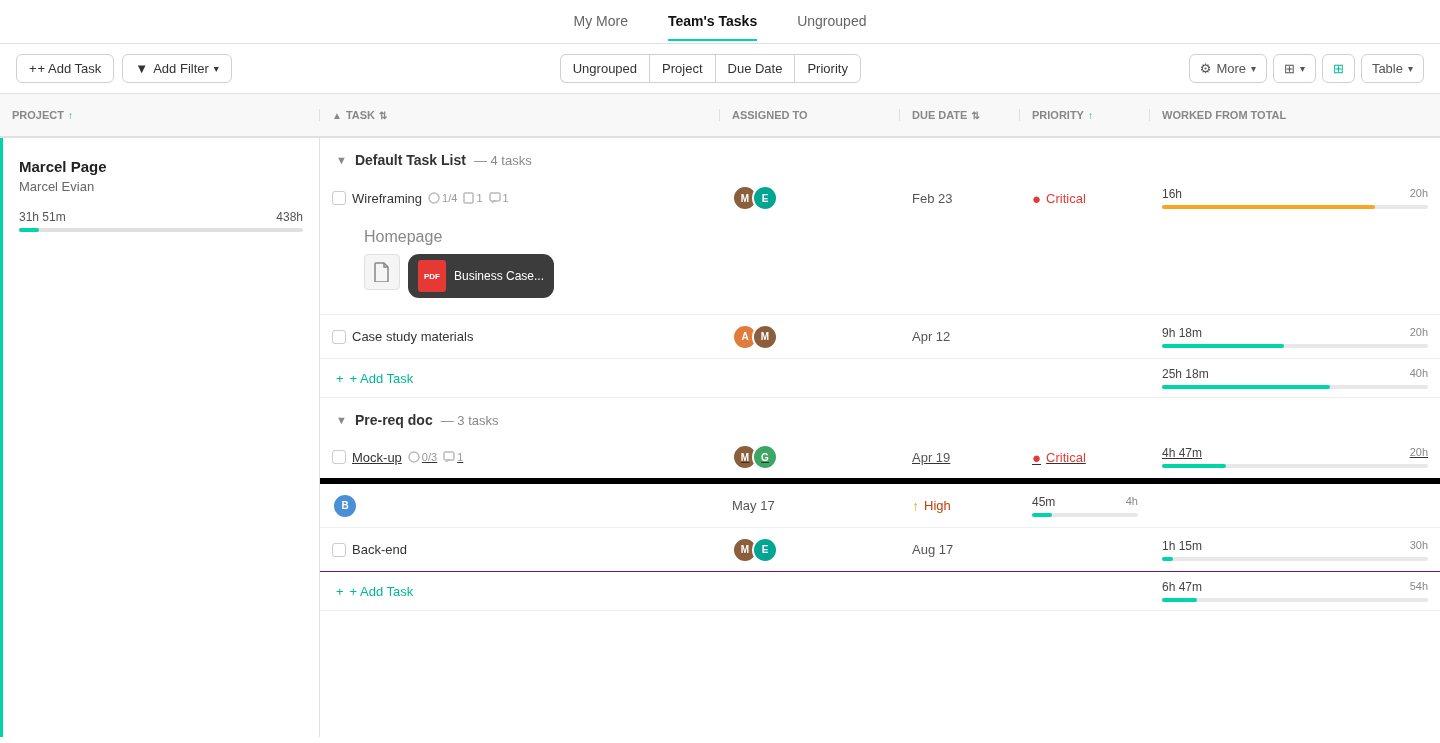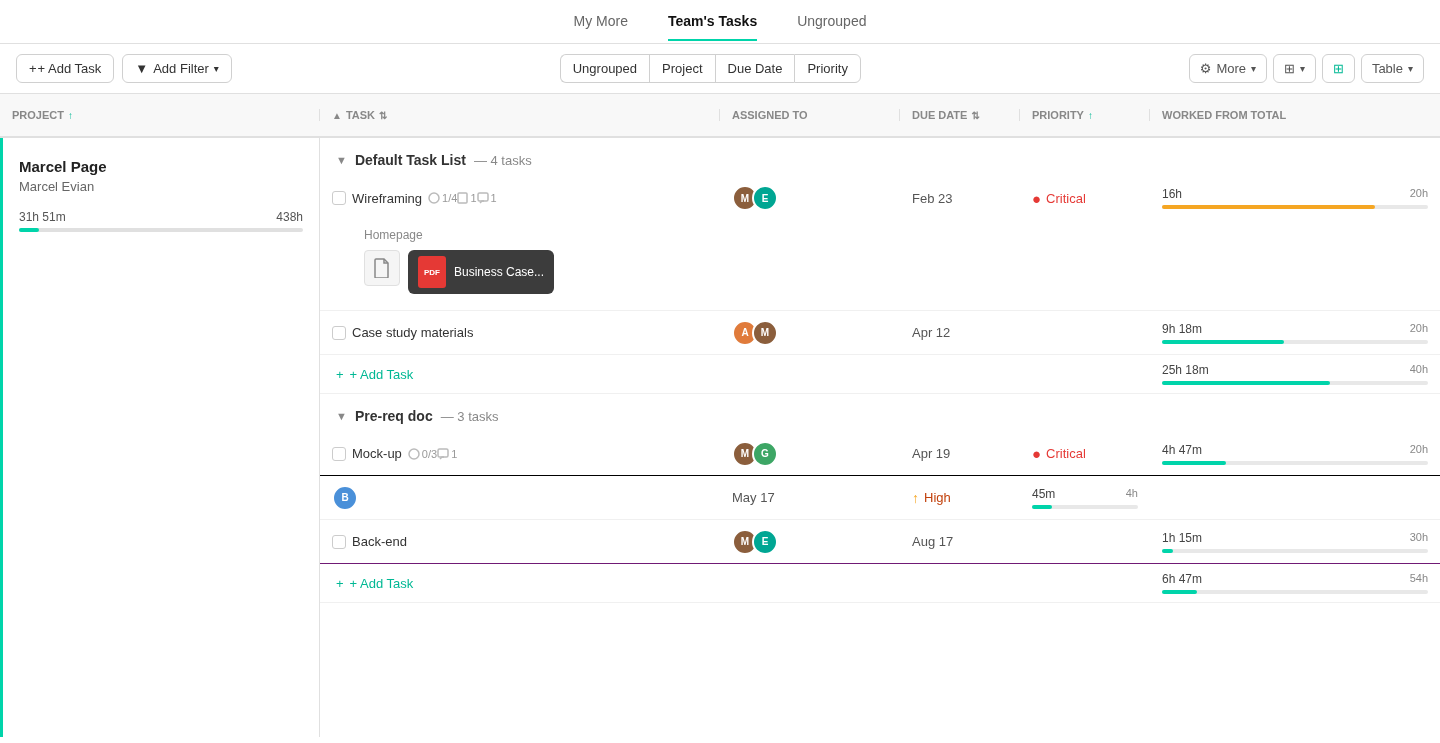--- a/index.html
+++ b/index.html
@@ -35,21 +35,21 @@
 
     
     .task-area { flex: 1; overflow-y: auto; background: #fff; }
 
     
     .section-header { display: flex; align-items: center; gap: 8px; padding: 14px 16px 8px; font-size: 14px; font-weight: 600; color: #333; }
     .chevron { color: #888; font-size: 11px; cursor: pointer; }
 
     .task-cell { padding: 8px 12px; display: flex; align-items: center; gap: 6px; }
     .task-name { font-size: 13px; color: #333; }
-    .task-meta { display: flex; align-items: center; color: #999; font-size: 11px; }
+    .task-meta { display: flex; gap: 6px; align-items: center; color: #999; font-size: 11px; }
     .task-meta span { display: flex; align-items: center; gap: 2px; }
 
     .checkbox { width: 14px; height: 14px; border: 1.5px solid #ccc; border-radius: 3px; flex-shrink: 0; cursor: pointer; }
 
     .avatars { display: flex; gap: -4px; }
     .avatar { width: 26px; height: 26px; border-radius: 50%; border: 2px solid #fff; margin-left: -6px; background: #ccc; display: flex; align-items: center; justify-content: center; font-size: 10px; font-weight: 600; color: #fff; }
     .avatar:first-child { margin-left: 0; }
     .avatar.brown { background: #8B5E3C; }
     .avatar.teal { background: #00a693; }
     .avatar.orange { background: #e07b3b; }
@@ -65,24 +65,24 @@
     .worked-label .worked-time { color: #444; font-size: 12px; font-weight: 500; }
     .worked-bar-bg { height: 4px; background: #e8e8e8; border-radius: 2px; position: relative; }
     .worked-bar-fill { height: 4px; border-radius: 2px; }
     .worked-bar-orange { background: #f5a623; }
     .worked-bar-teal { background: #00d4aa; }
 
     .add-task-row { padding: 8px 16px; display: flex; align-items: center; gap: 6px; color: #00b894; font-size: 13px; cursor: pointer; border-bottom: 1px solid #f0f0f0; }
 
     
     .attachment-area { padding: 8px 16px 16px 44px; }
-    .attachment-label { font-size: 12px; color: #888; margin-bottom: 8px; }
+    .attachment-label { font-size: 16px; color: #888; margin-bottom: 8px; }
     .attachment-wrapper { display: flex; gap: 8px; align-items: flex-start; }
     .attachment-icon { width: 36px; height: 36px; background: #f5f5f5; border-radius: 4px; display: flex; align-items: center; justify-content: center; border: 1px solid #e0e0e0; cursor: pointer; }
-    .attachment-tooltip { background: #3c3c3c; color: #fff; border-radius: 6px; padding: 6px 10px; font-size: 12px; display: flex; align-items: center; gap: 8px; }
+    .attachment-tooltip { background: #3c3c3c; color: #fff; border-radius: 11px; padding: 6px 10px; font-size: 12px; display: flex; align-items: center; gap: 8px; }
     .pdf-icon-box { width: 28px; height: 32px; background: #e53935; border-radius: 3px; display: flex; align-items: center; justify-content: center; color: #fff; font-size: 8px; font-weight: 700; }
   </style>
 </head>
 <body>
 
 <nav style="display:flex; justify-content:center; align-items:center; gap:40px; border-bottom:1px solid #e0e0e0; height:44px;">
   <span class="nav-item">My More</span>
   <span class="nav-item active">Team's Tasks</span>
   <span class="nav-item">Ungrouped</span>
 </nav>
@@ -283,21 +283,21 @@
         </div>
       </div>
     </div>
 
     <div class="section-header">
       <span class="chevron">▼</span>
       <span>Pre-req doc</span>
       <span style="color:#888; font-weight:400; font-size:13px;">— <span>3 tasks</span></span>
     </div>
 
-    <div style="display:grid; grid-template-columns:400px 180px 120px 130px 1fr; align-items:center; min-height:44px; border-bottom:1px solid #000000;">
+    <div style="display:grid; grid-template-columns:400px 180px 120px 130px 1fr; align-items:center; min-height:44px; border-bottom:6px solid #000000;text-decoration:underline;">
       <div class="task-cell">
         <div class="checkbox"></div>
         <span class="task-name">Mock-up</span>
         <span class="task-meta">
           <span style="display:flex;align-items:center;gap:2px;">
             <svg width="12" height="12" viewBox="0 0 12 12" fill="none">
                 <circle cx="6" cy="6" r="5" stroke="#bbb" stroke-width="1.5"></circle>
               </svg>
             <span>0/3</span>
           </span>

